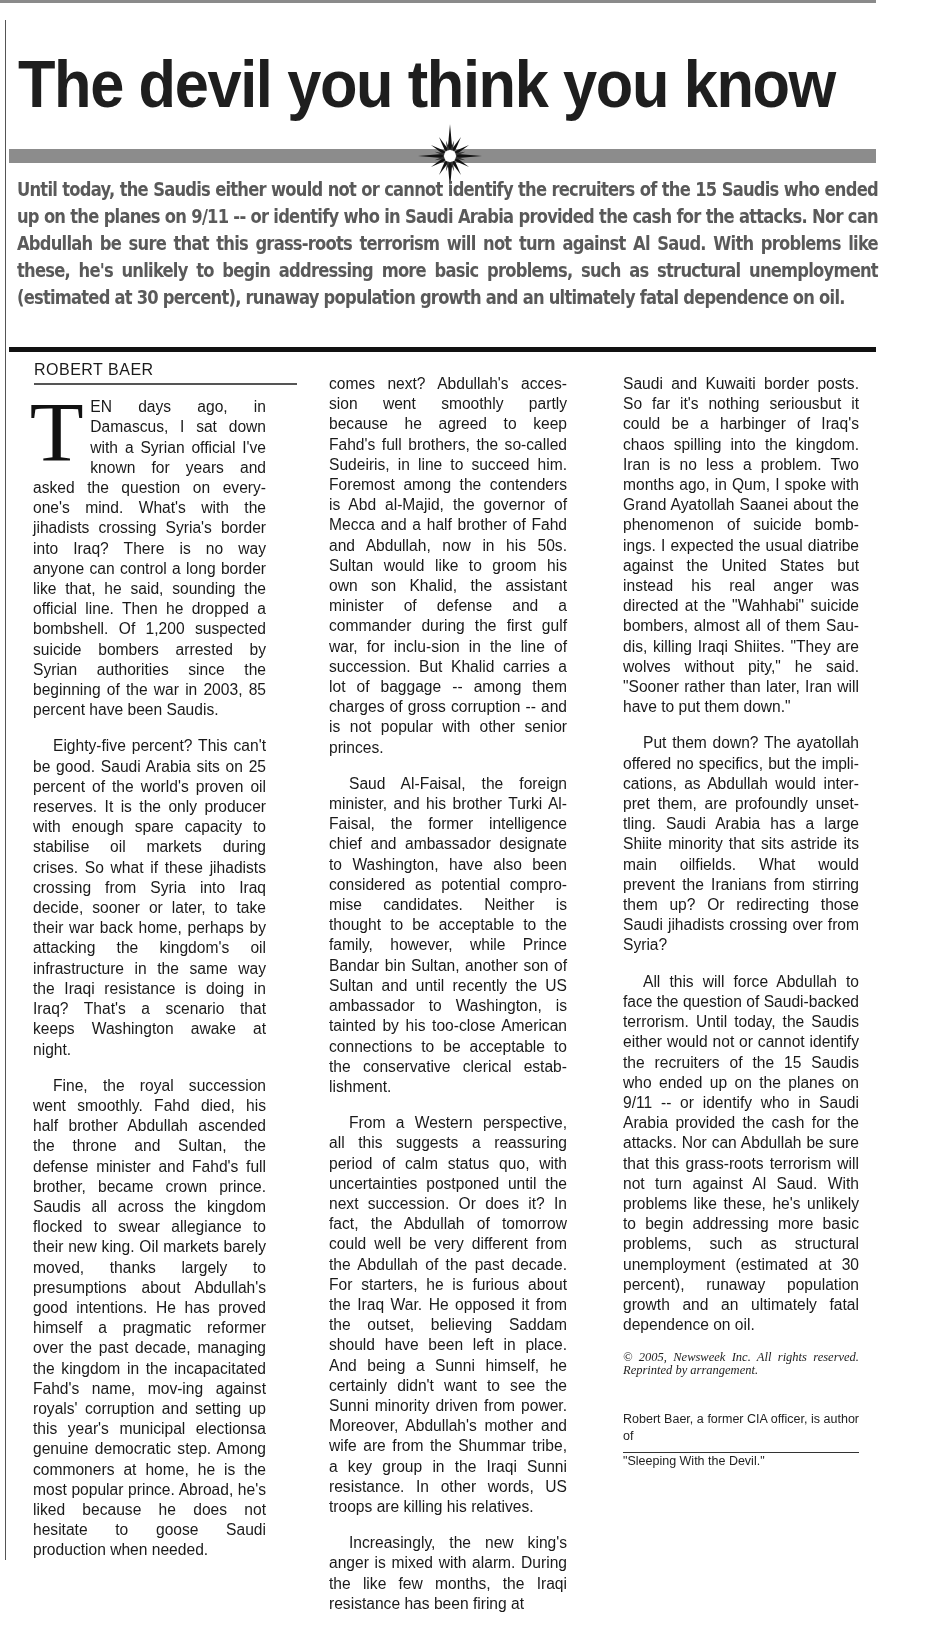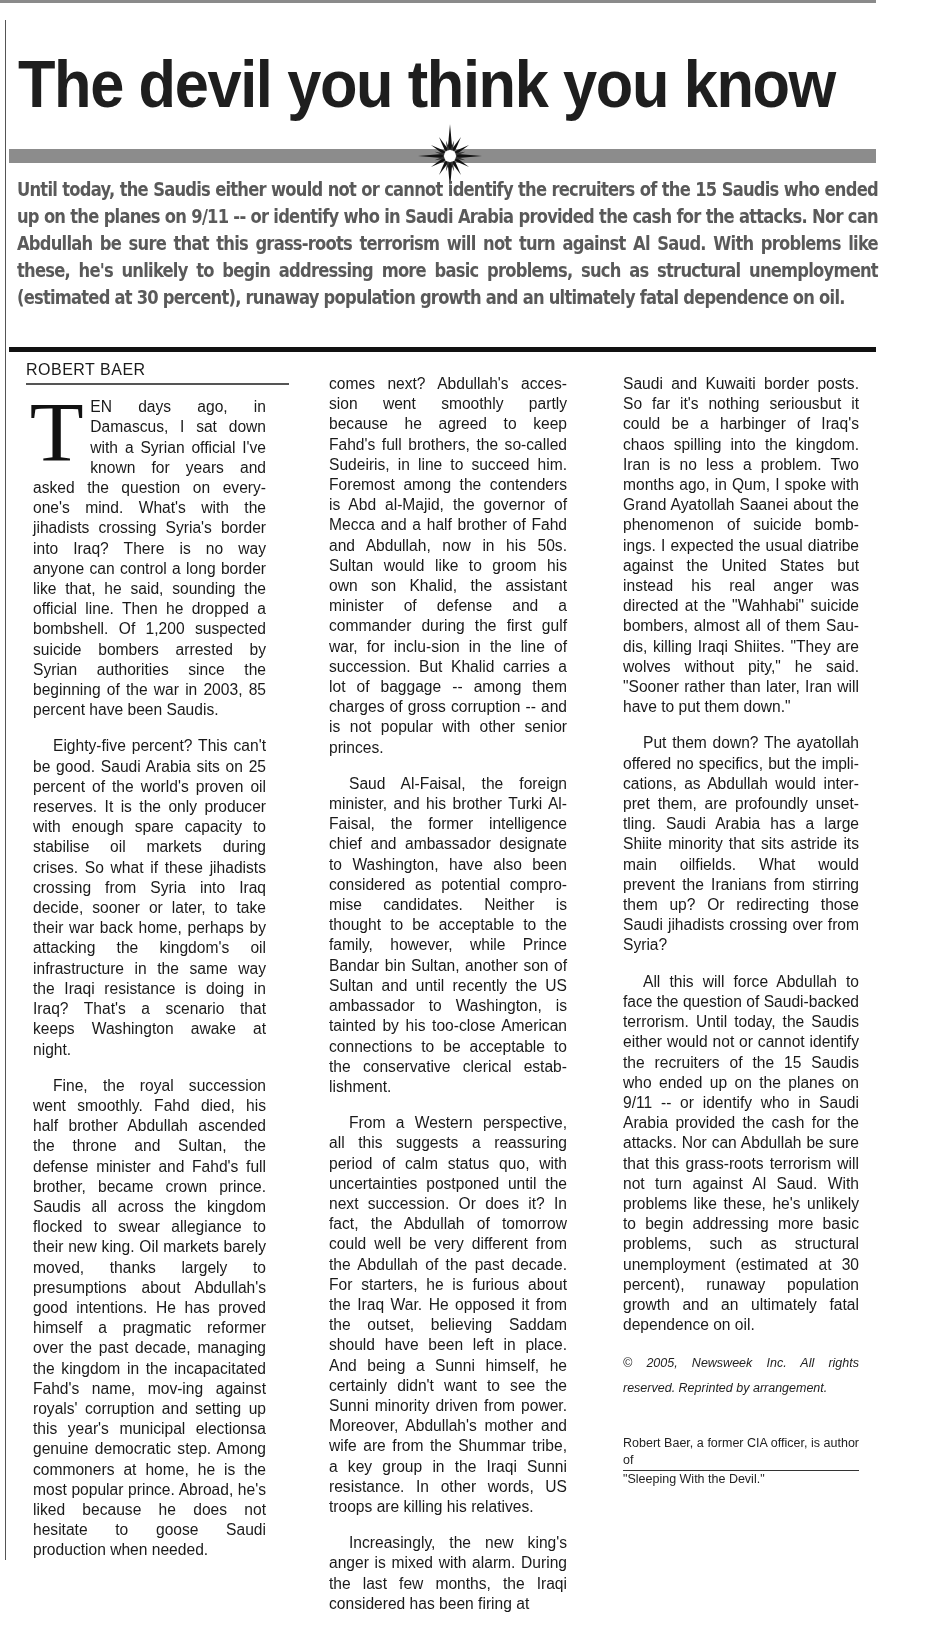--- a/index.html
+++ b/index.html
@@ -8,28 +8,28 @@
   .left-rule { position: absolute; left: 5px; top: 20px; width: 1px; height: 1540px; background: #555; }
   .headline { position: absolute; left: 18px; top: 44px; width: 860px; margin: 0; font-family: "Liberation Sans", sans-serif; font-weight: bold; font-size: 66px; line-height: 80px; letter-spacing: -1.5px; color: #1e1e1e; transform: scaleX(0.93); transform-origin: left top; white-space: nowrap; }
   .gray-bar { position: absolute; left: 9px; top: 149px; width: 867px; height: 14px; background: #8c8c8c; }
   .starburst { position: absolute; left: 418px; top: 122px; width: 64px; height: 68px; }
   .deck { position: absolute; left: 17px; top: 176px; width: 861px; margin: 0; font-family: "DejaVu Sans", sans-serif; font-weight: bold; font-size: 19px; line-height: 27px; color: #5a5a5a; text-align: justify; letter-spacing: -0.9px; transform: scaleX(0.86); transform-origin: left top; width: 1001px; }
   .thick-rule { position: absolute; left: 9px; top: 347px; width: 867px; height: 5px; background: #111; }
   .col { position: absolute; top: 356px; width: 265px; font-size: 15.6px; line-height: 20.2px; text-align: justify; color: #1a1a1a; }
   .col1 { left: 17px; }
   .col2 { left: 313px; width: 270px; top: 358px; }
   .col3 { left: 607px; width: 268px; top: 358px; }
-  .byline { font-size: 16px; font-weight: normal; letter-spacing: 0.5px; margin: 0 0 0 9px; padding: 4px 0 3px 0; border-bottom: 2px solid #555; width: 263px; text-transform: uppercase; font-variant: small-caps; }
+  .byline { font-size: 16px; font-weight: normal; letter-spacing: 0.5px; margin: 0 0 0 17px; padding: 4px 0 3px 0; border-bottom: 2px solid #555; width: 263px; text-transform: uppercase; font-variant: small-caps; }
   .col p { margin: 16px; text-indent: 20px; }
   .col p.noindent { text-indent: 0; }
   .first-para { margin-top: 12px !important; }
   .dropcap { float: left; font-family: "Liberation Serif", serif; font-size: 84px; line-height: 64px; height: 62px; margin: 4px 8px 0 -2px; font-weight: normal; color: #111; transform: scaleX(1.05); }
-  .copyright { font-style: italic; font-size: 12.5px; line-height: 25px; margin-top: 14px !important; text-indent: 0 !important; color: #222; }
+  .copyright { font-style: italic; font-size: 12.5px; line-height: 13px; margin-top: 14px !important; text-indent: 0 !important; color: #222; font-family: Liberation Serif, serif; }
   .bio { margin-top: 34px !important; text-indent: 0 !important; font-size: 12.5px; line-height: 17px; color: #222; }
-  .bio .bio-line1 { display: block; border-bottom: 1.5px solid #333; padding-bottom: 1px; text-align: justify; }
+  .bio .bio-line1 { display: block; border-bottom: 1.5px solid #333; padding-bottom: 7px; text-align: justify; }
   .bio .bio-line2 { display: block; }
 </style>
 </head>
 <body>
 
 <div class="top-rule"></div>
 <div class="left-rule"></div>
 
 <h1 class="headline">The devil you think you know</h1>
 
@@ -69,21 +69,21 @@
   <div class="byline">Robert Baer</div>
   <p class="noindent first-para"><span class="dropcap">T</span><span>EN days ago, in Damascus, I sat down with a Syrian official I've known for years and asked the question on every-one's mind. What's with the jihadists crossing Syria's border into Iraq? There is no way anyone can control a long border like that, he said, sounding the official line. Then he dropped a bombshell. Of 1,200 suspected suicide bombers arrested by Syrian authorities since the beginning of the war in 2003, 85 percent have been Saudis.</span></p>
   <p>Eighty-five percent? This can't be good. Saudi Arabia sits on 25 percent of the world's proven oil reserves. It is the only producer with enough spare capacity to stabilise oil markets during crises. So what if these jihadists crossing from Syria into Iraq decide, sooner or later, to take their war back home, perhaps by attacking the kingdom's oil infrastructure in the same way the Iraqi resistance is doing in Iraq? That's a scenario that keeps Washington awake at night.</p>
   <p>Fine, the royal succession went smoothly. Fahd died, his half brother Abdullah ascended the throne and Sultan, the defense minister and Fahd's full brother, became crown prince. Saudis all across the kingdom flocked to swear allegiance to their new king. Oil markets barely moved, thanks largely to presumptions about Abdullah's good intentions. He has proved himself a pragmatic reformer over the past decade, managing the kingdom in the incapacitated Fahd's name, mov-ing against royals' corruption and setting up this year's municipal electionsa genuine democratic step. Among commoners at home, he is the most popular prince. Abroad, he's liked because he does not hesitate to goose Saudi production when needed.</p>
 </div>
 
 <div class="col col2">
   <p class="noindent">comes next? Abdullah's acces-sion went smoothly partly because he agreed to keep Fahd's full brothers, the so-called Sudeiris, in line to succeed him. Foremost among the contenders is Abd al-Majid, the governor of Mecca and a half brother of Fahd and Abdullah, now in his 50s. Sultan would like to groom his own son Khalid, the assistant minister of defense and a commander during the first gulf war, for inclu-sion in the line of succession. But Khalid carries a lot of baggage -- among them charges of gross corruption -- and is not popular with other senior princes.</p>
   <p>Saud Al-Faisal, the foreign minister, and his brother Turki Al-Faisal, the former intelligence chief and ambassador designate to Washington, have also been considered as potential compro-mise candidates. Neither is thought to be acceptable to the family, however, while Prince Bandar bin Sultan, another son of Sultan and until recently the US ambassador to Washington, is tainted by his too-close American connections to be acceptable to the conservative clerical estab-lishment.</p>
   <p>From a Western perspective, all this suggests a reassuring period of calm status quo, with uncertainties postponed until the next succession. Or does it? In fact, the Abdullah of tomorrow could well be very different from the Abdullah of the past decade. For starters, he is furious about the Iraq War. He opposed it from the outset, believing Saddam should have been left in place. And being a Sunni himself, he certainly didn't want to see the Sunni minority driven from power. Moreover, Abdullah's mother and wife are from the Shummar tribe, a key group in the Iraqi Sunni resistance. In other words, US troops are killing his relatives.</p>
-  <p>Increasingly, the new king's anger is mixed with alarm. During the last few months, the Iraqi considered has been firing at</p>
+  <p>Increasingly, the new king's anger is mixed with alarm. During the like few months, the Iraqi resistance has been firing at</p>
 </div>
 
 <div class="col col3">
   <p class="noindent">Saudi and Kuwaiti border posts. So far it's nothing seriousbut it could be a harbinger of Iraq's chaos spilling into the kingdom. Iran is no less a problem. Two months ago, in Qum, I spoke with Grand Ayatollah Saanei about the phenomenon of suicide bomb-ings. I expected the usual diatribe against the United States but instead his real anger was directed at the "Wahhabi" suicide bombers, almost all of them Sau-dis, killing Iraqi Shiites. "They are wolves without pity," he said. "Sooner rather than later, Iran will have to put them down."</p>
   <p>Put them down? The ayatollah offered no specifics, but the impli-cations, as Abdullah would inter-pret them, are profoundly unset-tling.  Saudi Arabia has a large Shiite minority that sits astride its main oilfields. What would prevent the Iranians from stirring them up? Or redirecting those Saudi jihadists crossing over from Syria?</p>
   <p>All this will force Abdullah to face the question of Saudi-backed terrorism. Until today, the Saudis either would not or cannot identify the recruiters of the 15 Saudis who ended up on the planes on 9/11 -- or identify who in Saudi Arabia provided the cash for the attacks. Nor can Abdullah be sure that this grass-roots terrorism will not turn against Al Saud. With problems like these, he's unlikely to begin addressing more basic problems, such as structural unemployment (estimated at 30 percent), runaway population growth and an ultimately fatal dependence on oil.</p>
   <p class="copyright">© 2005, Newsweek Inc. All rights reserved. Reprinted by arrangement.</p>
   <p class="bio">
     <span class="bio-line1">Robert Baer, a former CIA officer, is author of</span>
     <span class="bio-line2">"Sleeping With the Devil."</span>

